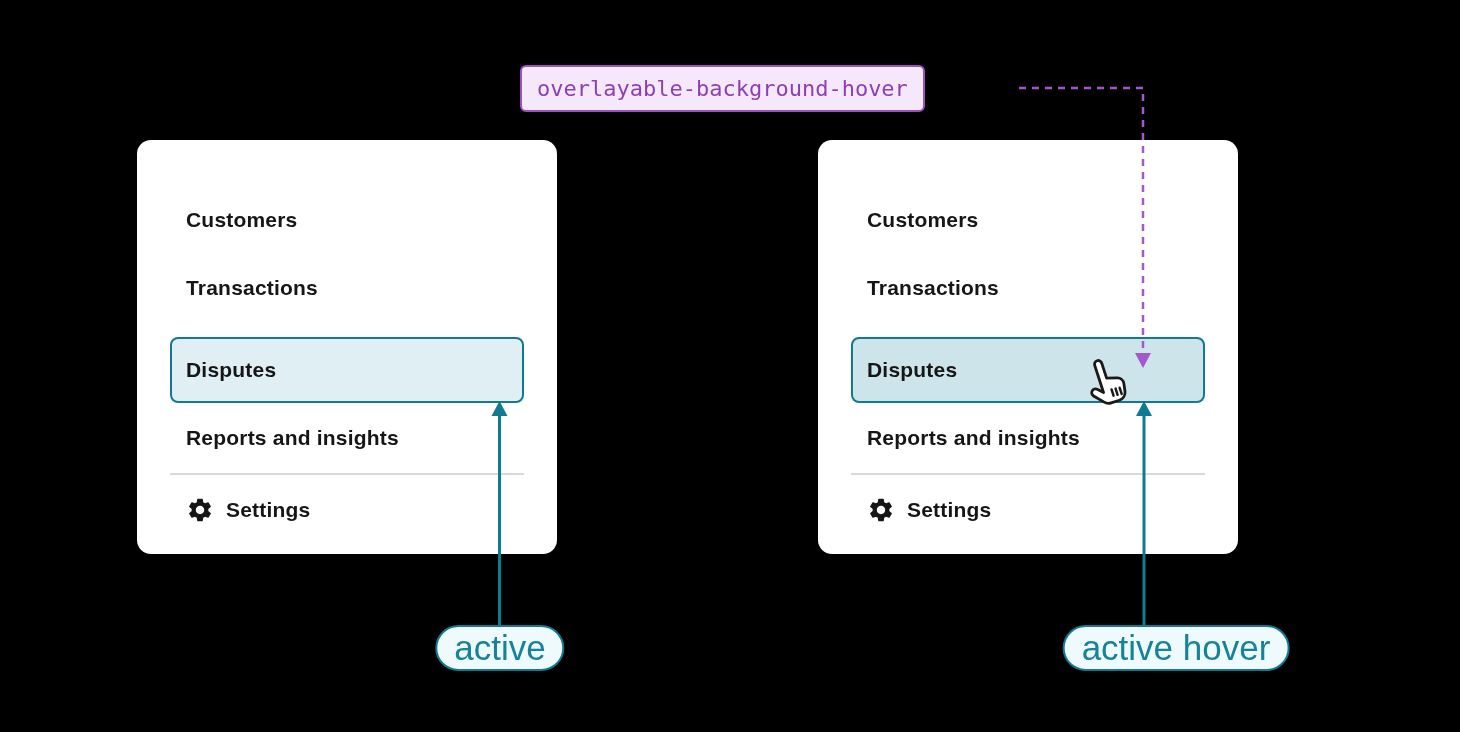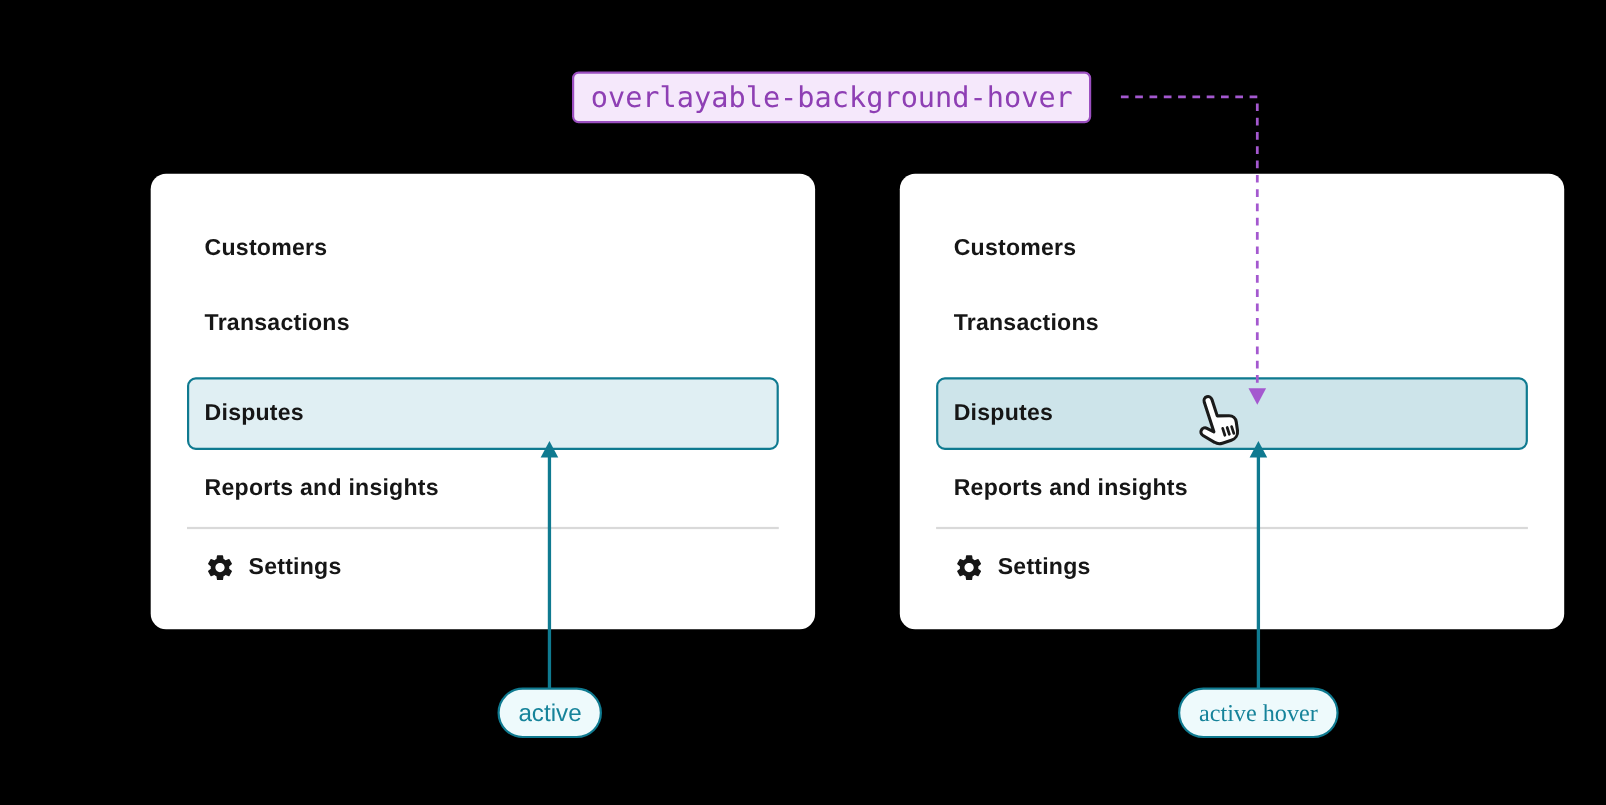--- a/index.html
+++ b/index.html
@@ -10,27 +10,27 @@
   }
   html,body{margin:0;padding:0;background:#000;}
   .page{position:relative;width:1460px;height:732px;background:var(--page-bg);
         overflow:hidden;font-family:"Liberation Sans",sans-serif;}
 
   
   .token-label{
     position:absolute;left:520px;top:65px;height:47px;box-sizing:border-box;
     display:flex;align-items:center;padding:0 15px;
     background:var(--purple-bg);border:2.5px solid var(--purple-border);border-radius:6px;
-    color:var(--purple-text);font-family:"DejaVu Sans Mono",monospace;font-size:26px;text-align:center;
+    color:var(--purple-text);font-family:"DejaVu Sans Mono",monospace;font-size:22px;text-align:center;
   }
 
   
   .card{
-    position:absolute;top:158px;width:604px;height:414px;box-sizing:border-box;
-    background:var(--card-bg);border-radius:14px;padding:33px 33px 0;
+    position:absolute;top:140px;width:420px;height:414px;box-sizing:border-box;
+    background:var(--card-bg);border-radius:14px;padding:45px 33px 0;
   }
   .card.state-active{left:137px;}
   .card.state-hover{left:818px;}
 
   .menu-item{
     height:66px;margin:2px 0;display:flex;align-items:center;gap:12px;
     padding:0 14px;border:2px solid transparent;border-radius:8px;box-sizing:border-box;
     font-size:21px;font-weight:700;color:var(--menu-text);letter-spacing:.2px;
     cursor:pointer;
   }
@@ -38,24 +38,24 @@
   .card.state-hover .menu-item.active{background:var(--hover-bg);}
   .menu-divider{height:0;border-top:2px solid var(--divider);margin:0;}
 
   .gear{width:28px;height:28px;flex:0 0 auto;}
 
   
   .pill{
     position:absolute;top:625px;transform:translateX(-50%);height:46px;box-sizing:border-box;
     display:flex;align-items:center;padding:0 17px;
     background:var(--pill-bg);border:2.5px solid var(--teal);border-radius:24px;
-    color:var(--teal-text);font-size:22px;white-space:nowrap;
+    color:var(--teal-text);font-size:35px;white-space:nowrap;
   }
   .pill.left{left:500px;}
-  .pill.right{left:1144px;font-family:Liberation Serif, serif;}
+  .pill.right{left:1176px;}
 
   .overlay{position:absolute;left:0;top:0;pointer-events:none;}
   .cursor-wrap{position:absolute;left:1080px;top:356px;width:52px;height:56px;pointer-events:none;}
 </style>
 </head>
 <body>
 
 <div class="page">
 
   <div class="token-label">overlayable-background-hover</div>

